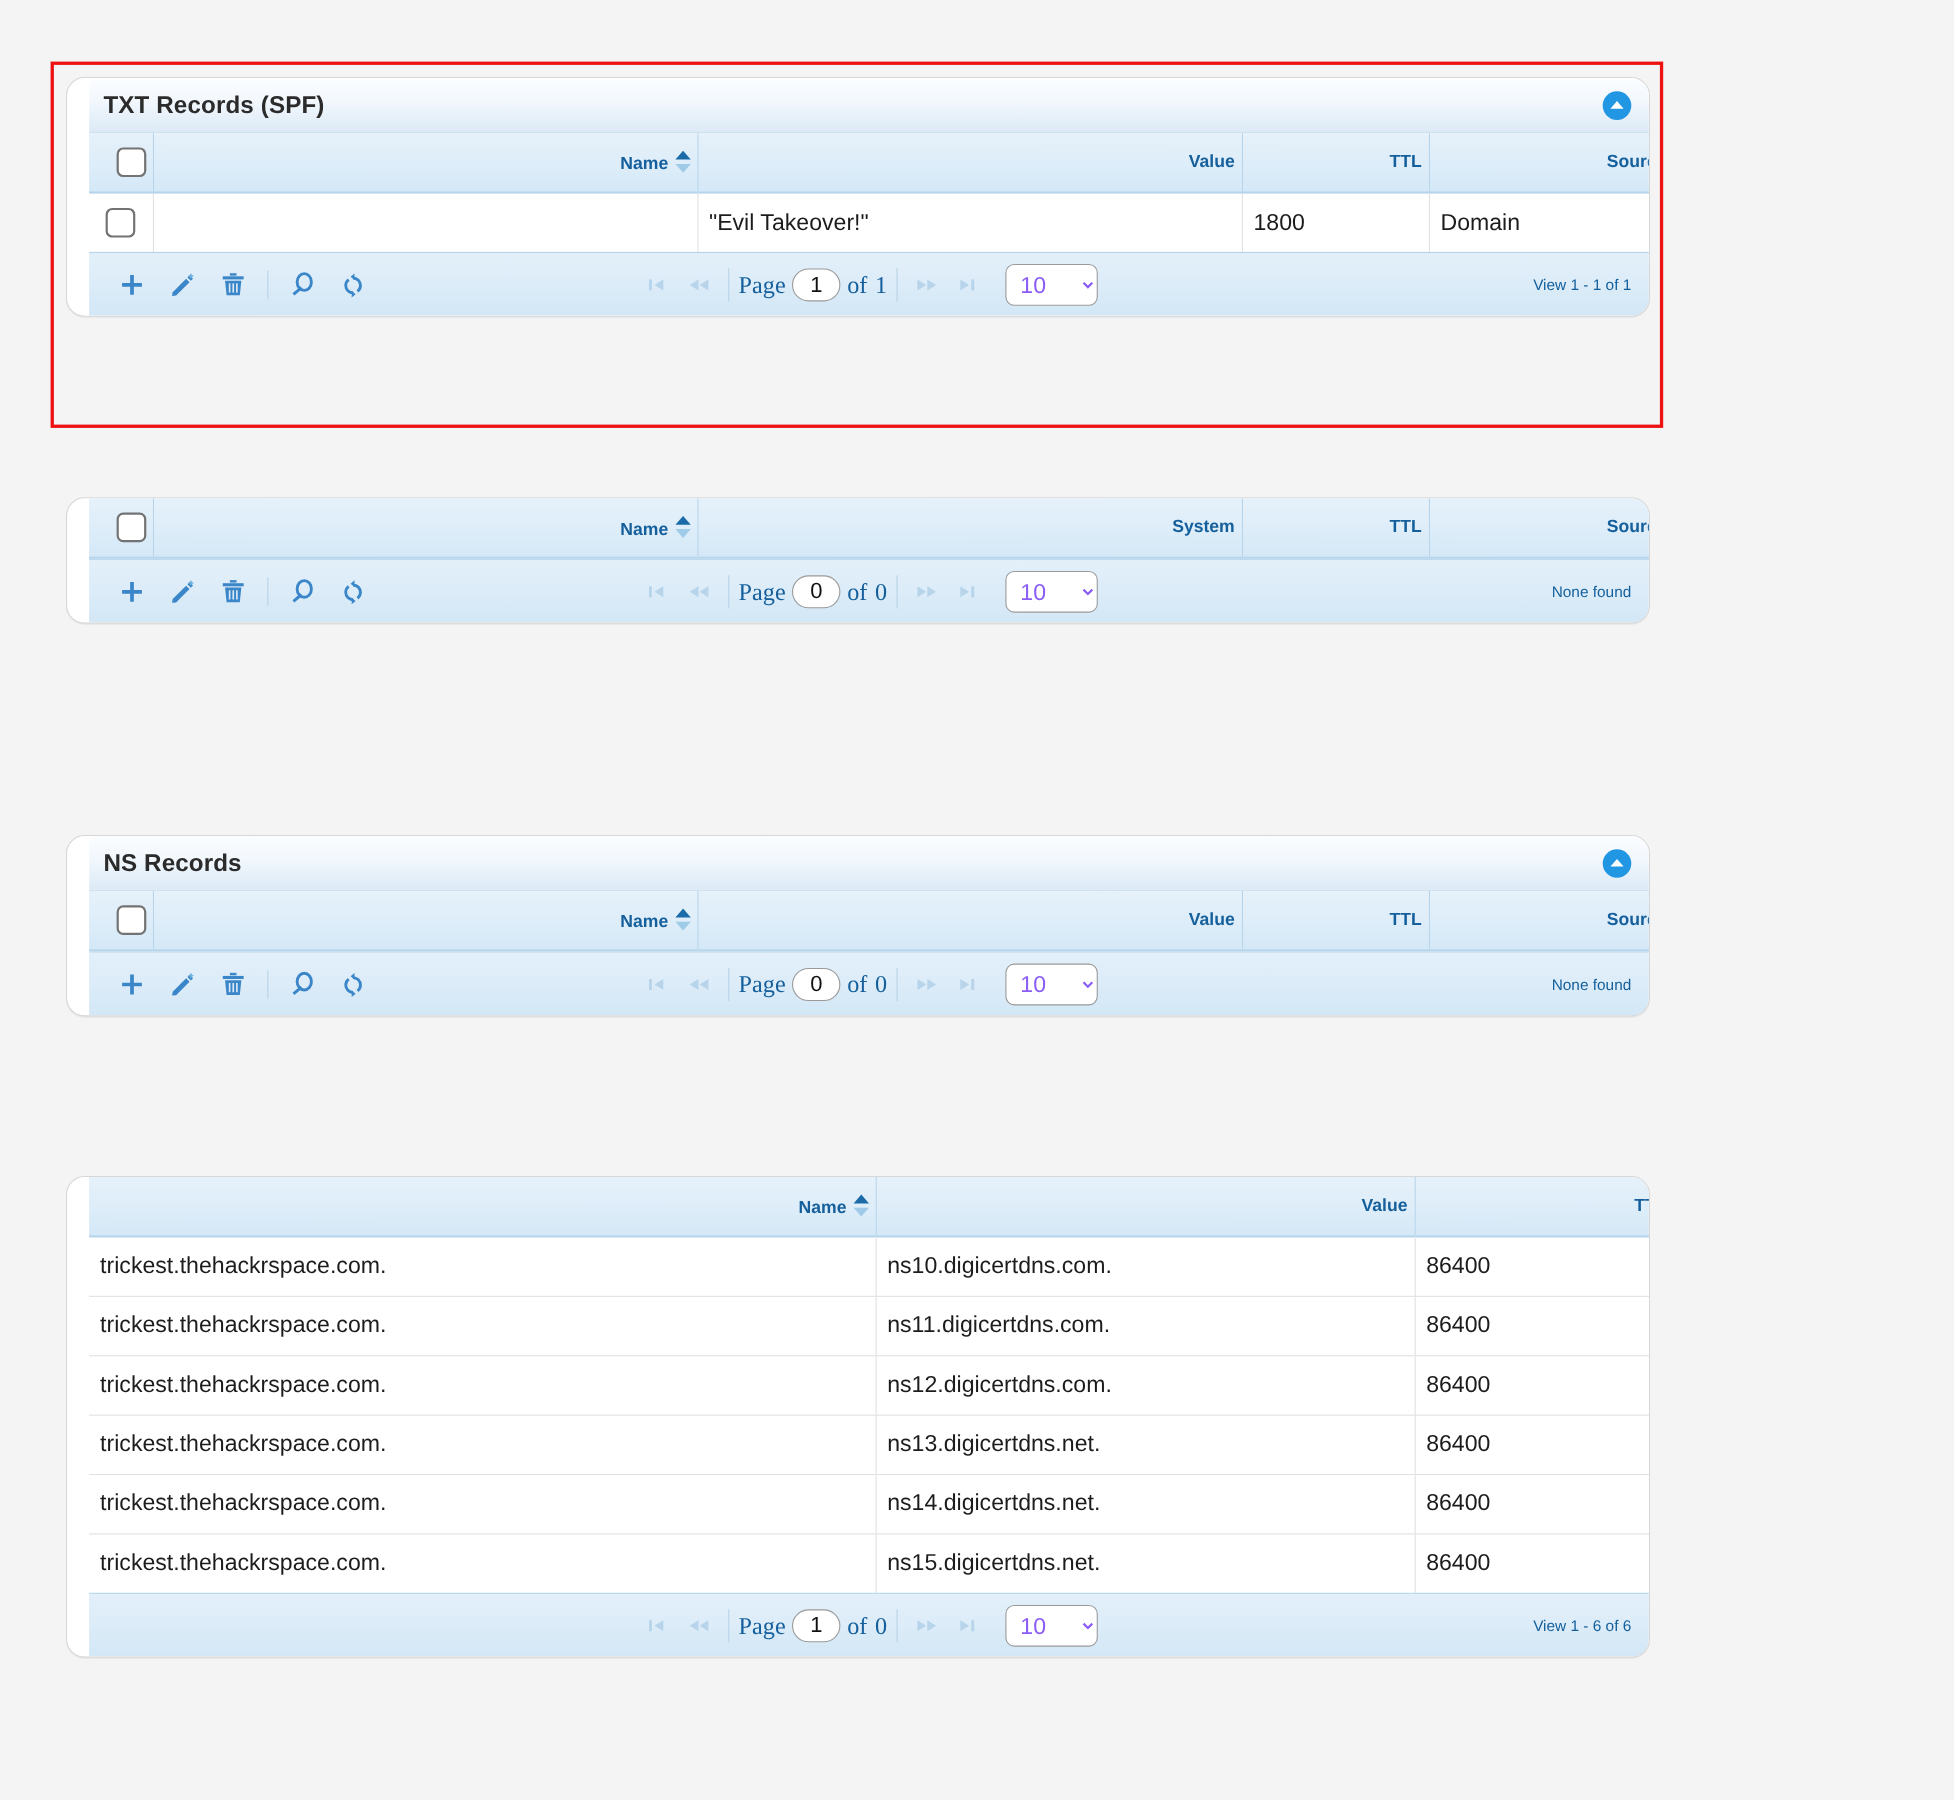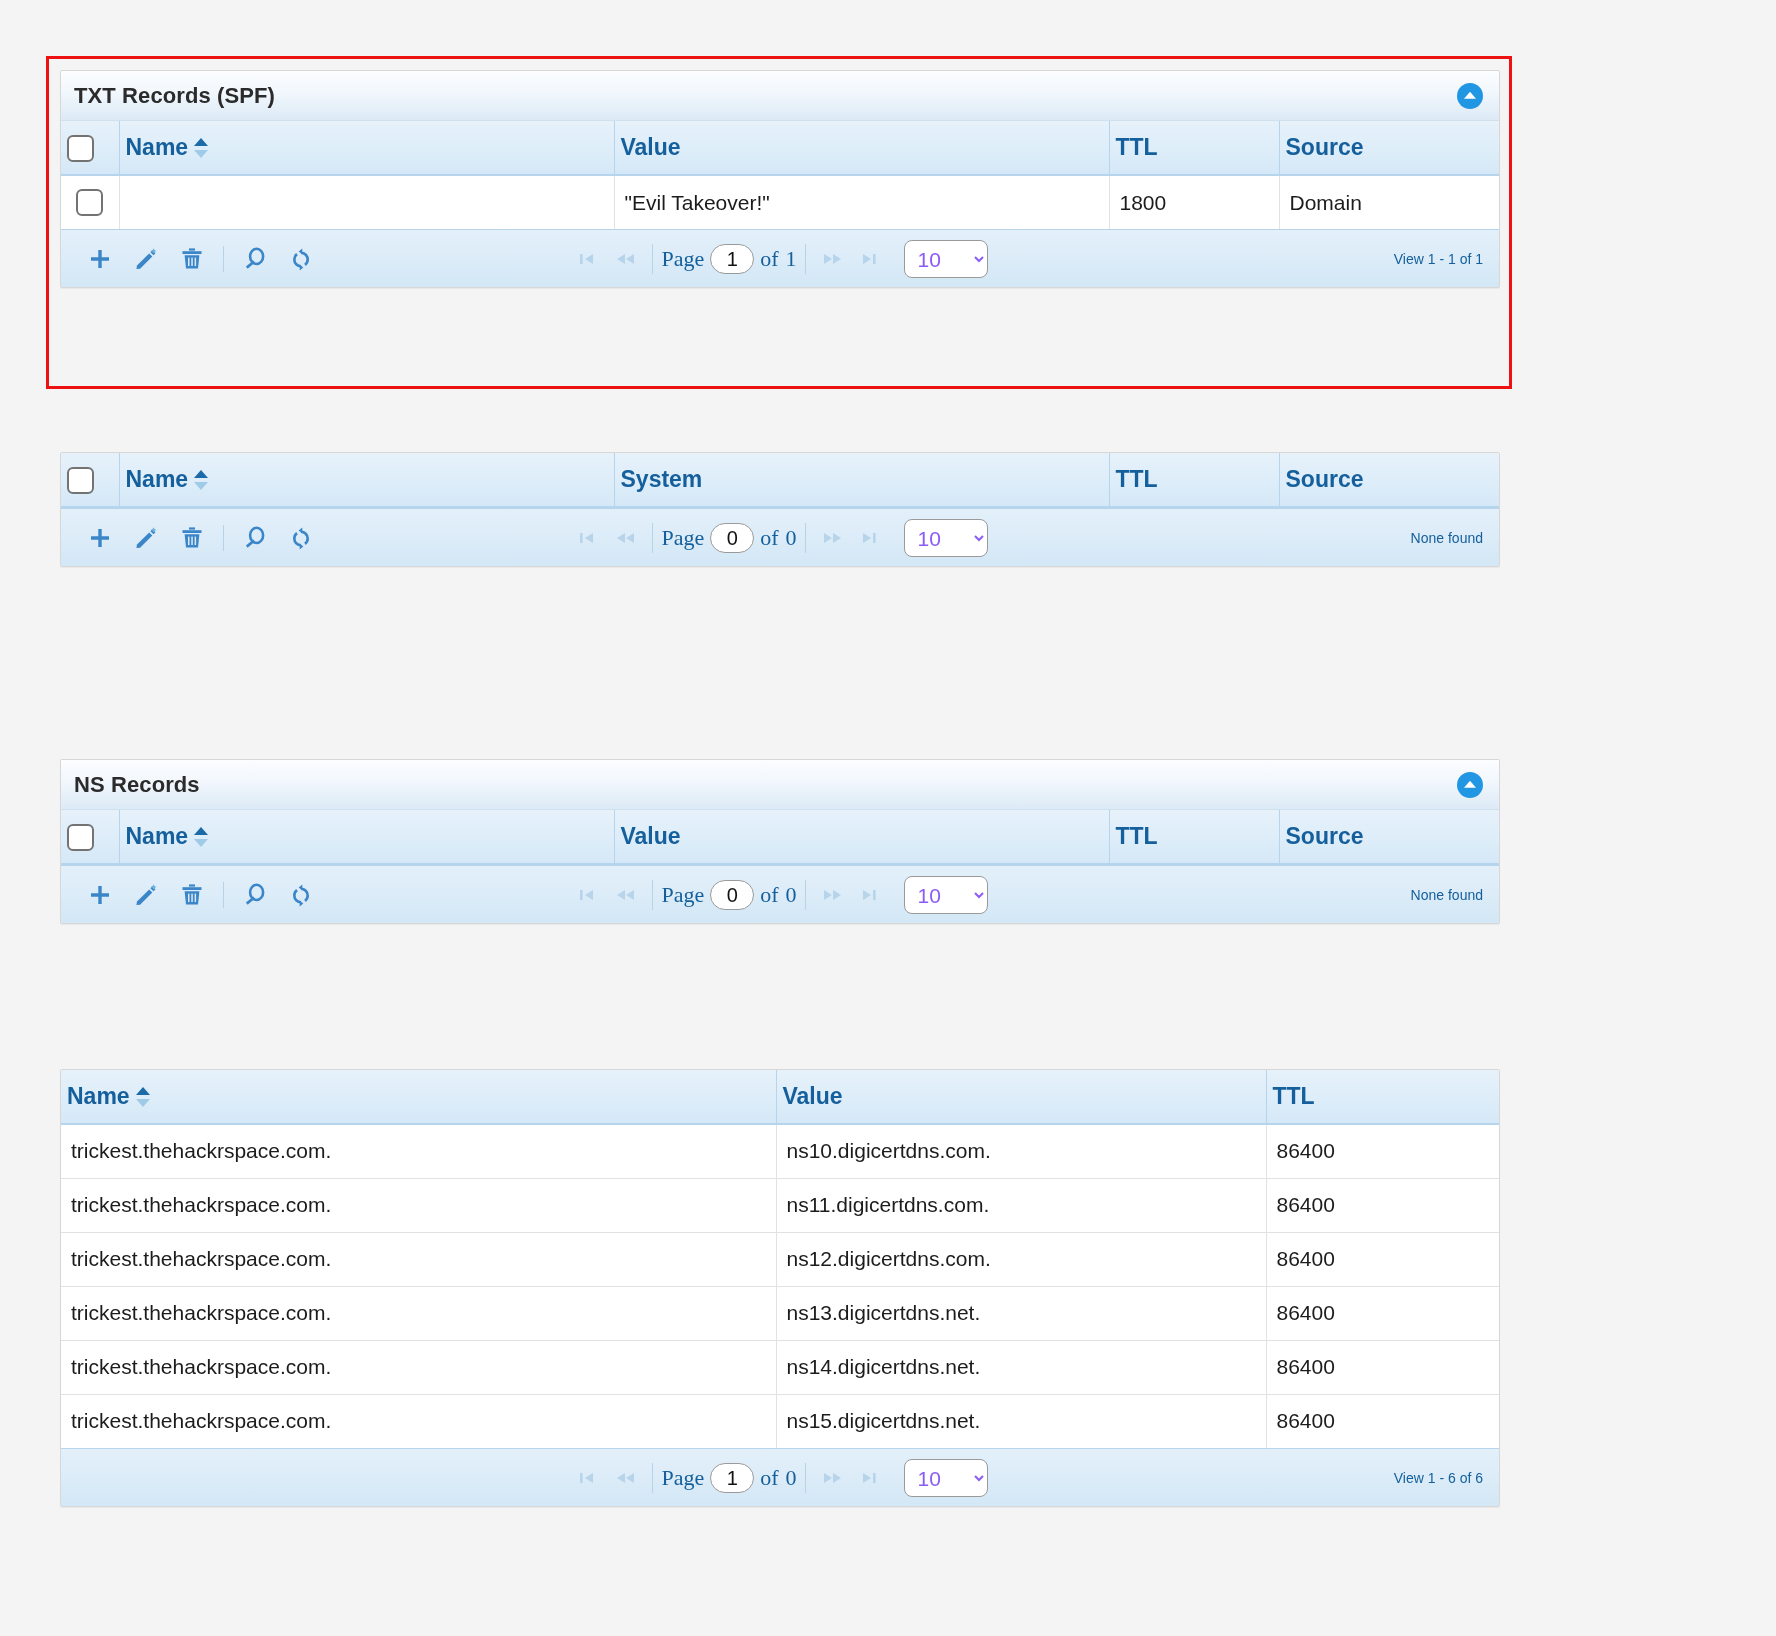--- a/index.html
+++ b/index.html
@@ -23,24 +23,25 @@
     width: 1466px; height: 333px;
     border: 3px solid #ee1111;
     pointer-events: none;
     z-index: 5;
   }
 
   
   .panel {
     position: absolute;
     border: 1px solid #d7d7d7;
-    border-radius: 2px;
+    border-radius: 17px;
     background: #ffffff;
     box-shadow: 0 1px 1px rgba(0,0,0,0.05);
     overflow: hidden;
+    padding-left: 20px;
   }
   .panel-header {
     position: relative;
     height: 50px;
     background: linear-gradient(to bottom, #fbfdff 0%, #f3f8fd 40%, #dceaf6 100%);
     border-bottom: 1px solid #cfe0ef;
     border-radius: 6px 6px 0 0;
   }
   .panel-title {
     position: absolute;
@@ -73,25 +74,25 @@
   table.grid {
     width: 100%;
     border-collapse: collapse;
     table-layout: fixed;
   }
   table.grid th {
     background: linear-gradient(to bottom, #e6f1fa 0%, #ddedf9 55%, #d5e8f7 100%);
     border-right: 1px solid #b6d5ec;
     border-bottom: 2px solid #b6d5ec;
     color: #15609c;
-    font-size: 23px;
+    font-size: 16px;
     font-weight: bold;
     height: 54px;
     padding: 0 6px;
-    text-align: left;
+    text-align: right;
     vertical-align: middle;
   }
   table.grid th:last-child { border-right: none; }
   table.grid td {
     border-right: 1px solid #e2e2e2;
     border-bottom: 1px solid #e2e2e2;
     background: #fff;
     height: 54px;
     font-size: 21px;
     color: #1c1c1c;

